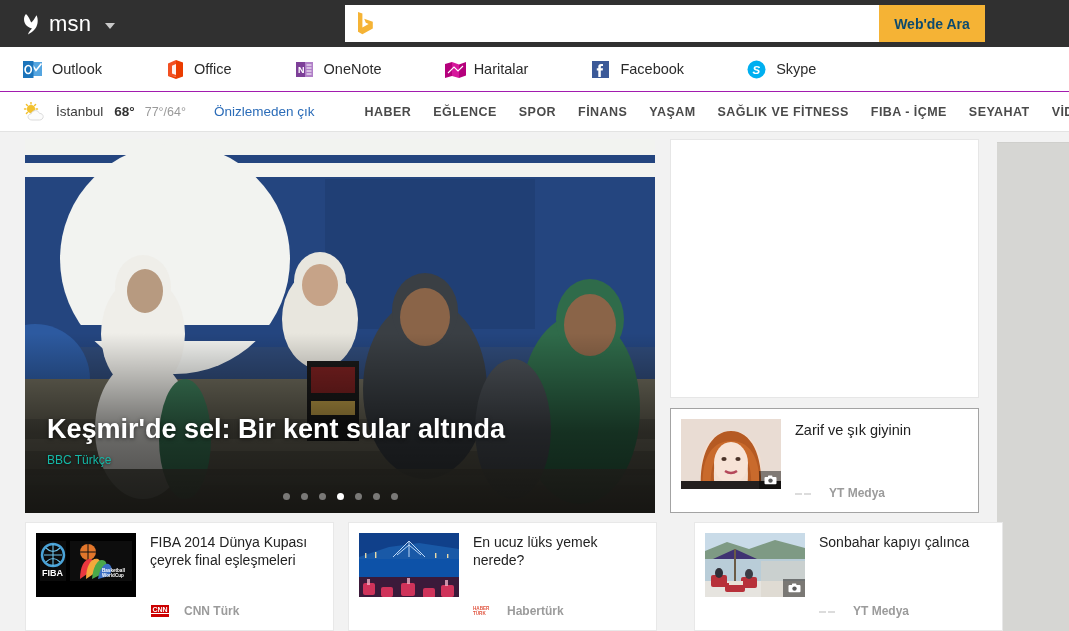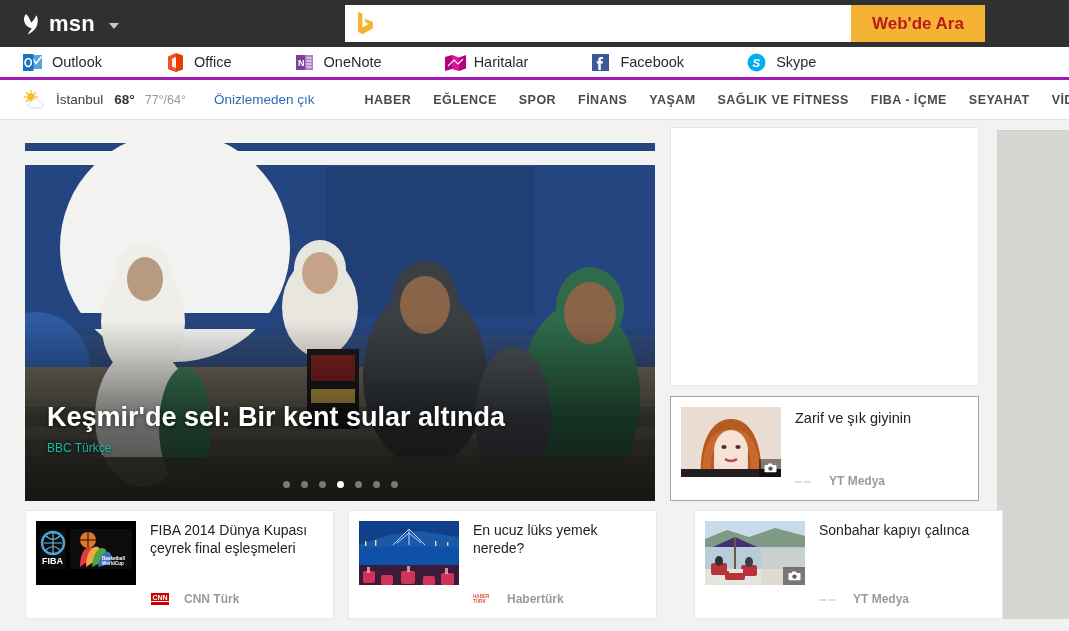--- a/index.html
+++ b/index.html
@@ -14,50 +14,50 @@
   
   .topbar {
     height: 47px; background: #303030;
     display: flex; align-items: center;
     position: relative;
   }
   .brand { display: flex; align-items: center; margin-left: 22px; }
   .brand-bfly { width: 20px; height: 22px; position: relative; display: block; }
   .brand-word {
     color: #ffffff; font-size: 22px; letter-spacing: .2px;
-    margin-left: 7px; font-weight: 700;
+    margin-left: 7px; font-weight: 400;
   }
   .brand-caret {
     width: 0; height: 0; margin-left: 14px; margin-top: 4px;
     border-left: 5px solid transparent; border-right: 5px solid transparent;
     border-top: 6px solid #c9c9c9;
   }
 
   .searchwrap {
     position: absolute; left: 345px; top: 5px;
     width: 640px; height: 37px; display: flex;
     background: #ffffff;
   }
   .search-binglogo {
     width: 40px; display: flex; align-items: center; justify-content: center;
   }
   .search-input {
     flex: 1; border: 0; outline: 0; background: transparent;
     font-family: "Liberation Sans", sans-serif; font-size: 14px; color: #333;
   }
   .search-btn {
-    width: 134px; background: #f5b335; border: 0; cursor: pointer;
-    color: #b91c1c; font-size: 17px; font-weight: bold;
+    width: 106px; background: #f5b335; border: 0; cursor: pointer;
+    color: #0c4a6e; font-size: 14px; font-weight: bold;
     font-family: "Liberation Sans", sans-serif;
   }
 
   
   .appsbar {
-    height: 33px; background: #ffffff;
-    border-bottom: 3px solid #a21caf;
+    height: 45px; background: #ffffff;
+    border-bottom: 1px solid #a21caf;
     display: flex; align-items: center;
   }
   .app {
     display: flex; align-items: center; gap: 9px;
     cursor: pointer; height: 100%;
   }
   .app-label { font-size: 14.5px; color: #2b2b2b; }
   .app-ico { width: 21px; height: 21px; position: relative; flex: 0 0 21px; }
 
   

